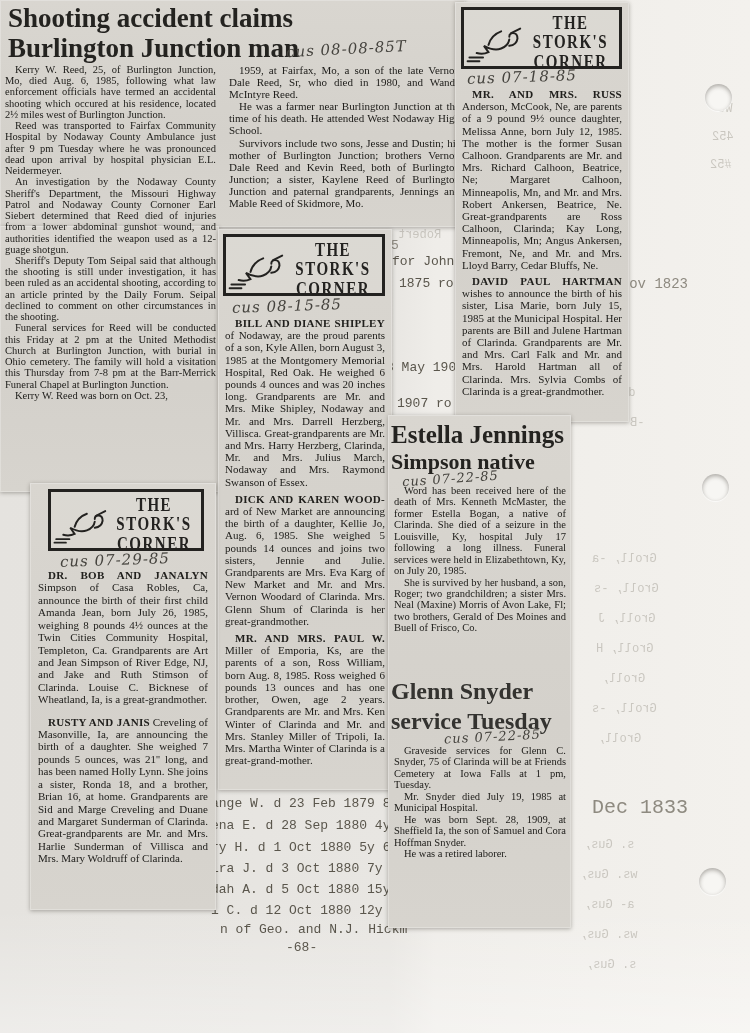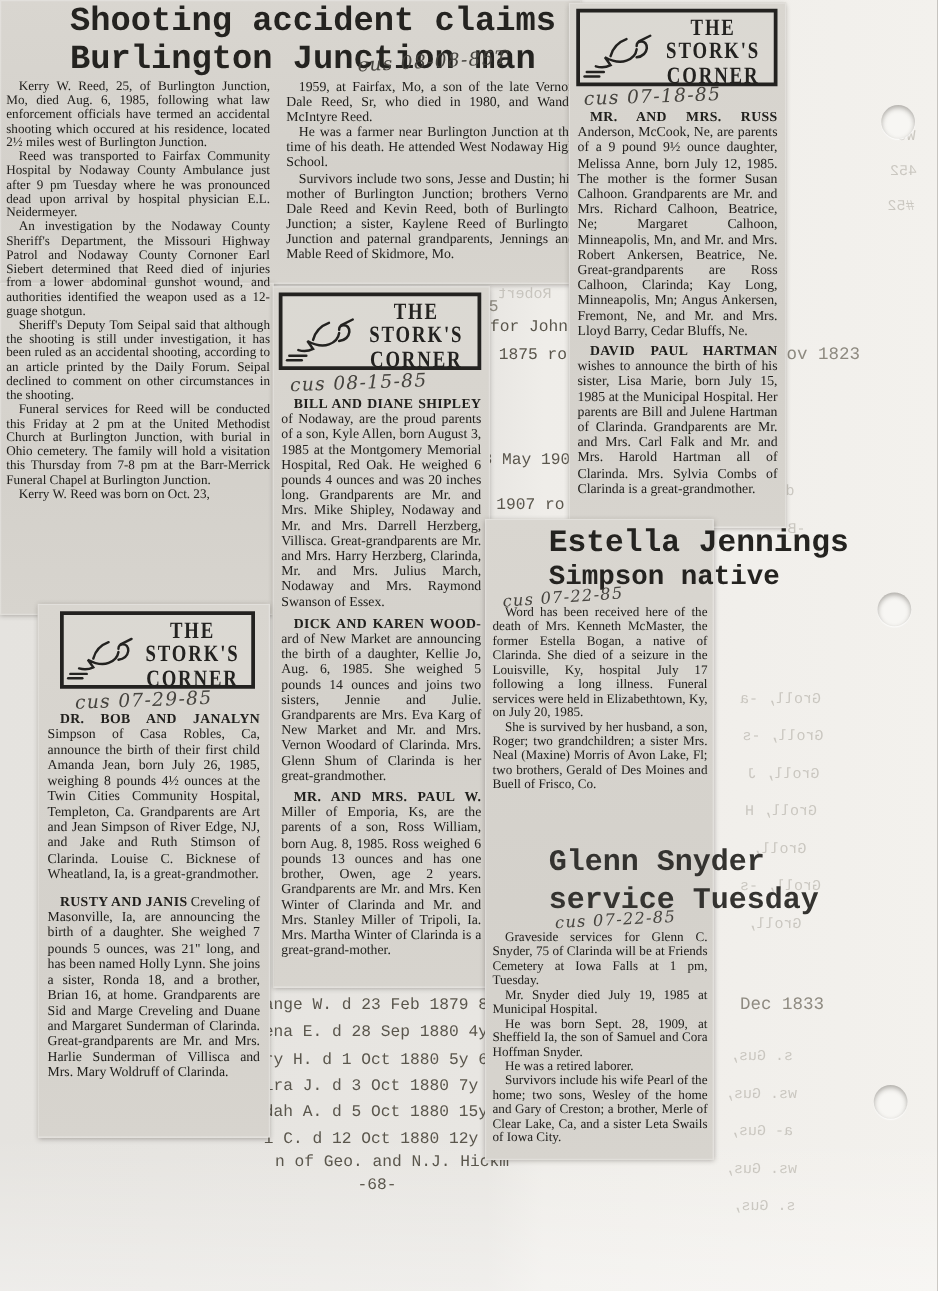--- a/index.html
+++ b/index.html
@@ -10,21 +10,21 @@
       linear-gradient(90deg,#e5e3df 0%,#e8e6e2 52%,#efede9 58%,#f3f1ed 100%);
     font-family:"Liberation Serif",serif;color:#21201d;
   }
   .clip{
     position:absolute;
     background:linear-gradient(180deg,#d9d6d0 0%,#d4d1cb 60%,#d7d4ce 100%);
     box-shadow:0 1px 4px rgba(45,40,33,.35),0 0 0 1px rgba(255,255,255,.25) inset;
   }
   .body-text p{margin:0;text-align:justify;text-indent:10px;}
   .lead{font-weight:bold;letter-spacing:.3px;}
-  .headline{font-family:Liberation Mono, monospace;font-weight:bold;color:#242320;line-height:1.0;white-space:nowrap;margin-left:48px;}
+  .headline{font-family:Liberation Serif, serif;font-weight:bold;color:#242320;line-height:1.0;white-space:nowrap;}
   .hw{
     position:absolute;font-family:"DejaVu Serif",serif;font-style:italic;
     color:#45433e;letter-spacing:1px;white-space:nowrap;
   }
   .logo-box{
     position:absolute;border:3px solid #232220;background:rgba(222,219,213,.5);
     display:flex;align-items:flex-end;justify-content:flex-start;box-sizing:border-box;
   }
   .logo-title{
     font-family:"Liberation Serif",serif;font-weight:bold;font-size:15px;line-height:1.02;
@@ -71,21 +71,21 @@
   <span class="mirror" style="left:584px;top:898px">a- Gus,</span>
   <span class="mirror" style="left:580px;top:928px">ws. Gus,</span>
   <span class="mirror" style="left:586px;top:958px">s. Gus,</span>
 
   <span class="typed light" style="left:391px;top:238px">5</span>
   <span class="typed" style="left:392px;top:254px">for John</span>
   <span class="typed" style="left:399px;top:276px">1875 ro</span>
   <span class="typed" style="left:386px;top:360px">8 May 190</span>
   <span class="typed" style="left:397px;top:396px">1907 ro</span>
   <span class="typed light" style="left:604px;top:276px;font-size:14px">7 Nov 1823</span>
-  <span class="typed light" style="left:592px;top:796px;font-size:14px">Dec 1833</span>
+  <span class="typed light" style="left:592px;top:796px;font-size:20px">Dec 1833</span>
 
   <div>
     <span class="typed" style="left:211px;top:796px">ange W. d 23 Feb 1879 8m</span>
     <span class="typed" style="left:211px;top:818px">ena E. d 28 Sep 1880 4y</span>
     <span class="typed" style="left:211px;top:840px">ry H. d 1 Oct 1880 5y 6m</span>
     <span class="typed" style="left:211px;top:861px">ira J. d 3 Oct 1880 7y 6</span>
     <span class="typed" style="left:211px;top:882px">dah A. d 5 Oct 1880 15y</span>
     <span class="typed" style="left:211px;top:903px">i C. d 12 Oct 1880 12y 4</span>
     <span class="typed" style="left:220px;top:922px">n of Geo. and N.J. Hickm</span>
     <span class="typed" style="left:286px;top:940px">-68-</span>
@@ -197,21 +197,20 @@
       <p>She is survived by her husband, a son, Roger; two grandchildren; a sister Mrs. Neal (Maxine) Morris of Avon Lake, Fl; two brothers, Gerald of Des Moines and Buell of Frisco, Co.</p>
     </div>
     <div class="headline" style="position:absolute;left:3px;top:264px;font-size:24px;font-weight:700;color:#343330">Glenn Snyder</div>
     <div class="headline" style="position:absolute;left:3px;top:294px;font-size:24px;font-weight:700;color:#343330">service Tuesday</div>
     <span class="hw" style="left:56px;top:314px;font-size:13px;transform:rotate(-3deg)">cus 07-22-85</span>
     <div class="col body-text" style="left:6px;top:330px;width:172px;font-size:10.5px;line-height:1.09">
       <p>Graveside services for Glenn C. Snyder, 75 of Clarinda will be at Friends Cemetery at Iowa Falls at 1 pm, Tuesday.</p>
       <p>Mr. Snyder died July 19, 1985 at Municipal Hospital.</p>
       <p>He was born Sept. 28, 1909, at Sheffield Ia, the son of Samuel and Cora Hoffman Snyder.</p>
       <p>He was a retired laborer.</p>
-      <p>Survivors include his wife Pearl of the home; two sons, Wesley of the home and Gary of Creston; a brother, Merle of Clear Lake, Ca, and a sister Leta Swails of Iowa City.</p>
     </div>
   </div>
 
   <div class="hole" style="left:705px;top:84px"></div>
   <div class="hole" style="left:702px;top:474px"></div>
   <div class="hole" style="left:699px;top:868px"></div>
 
 </div>
 
 </body></html>

